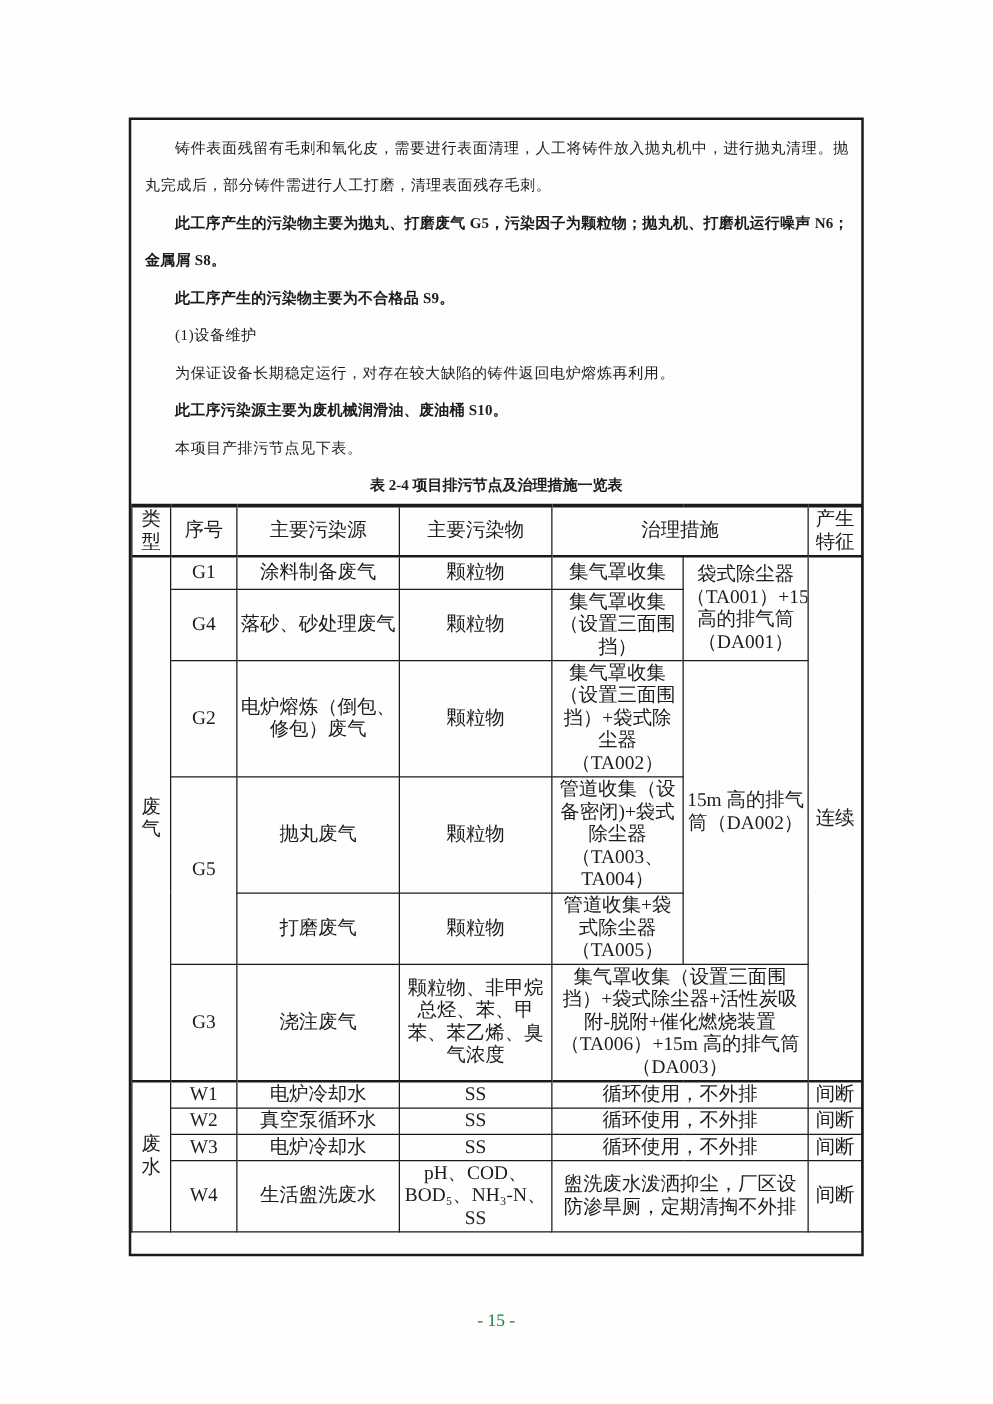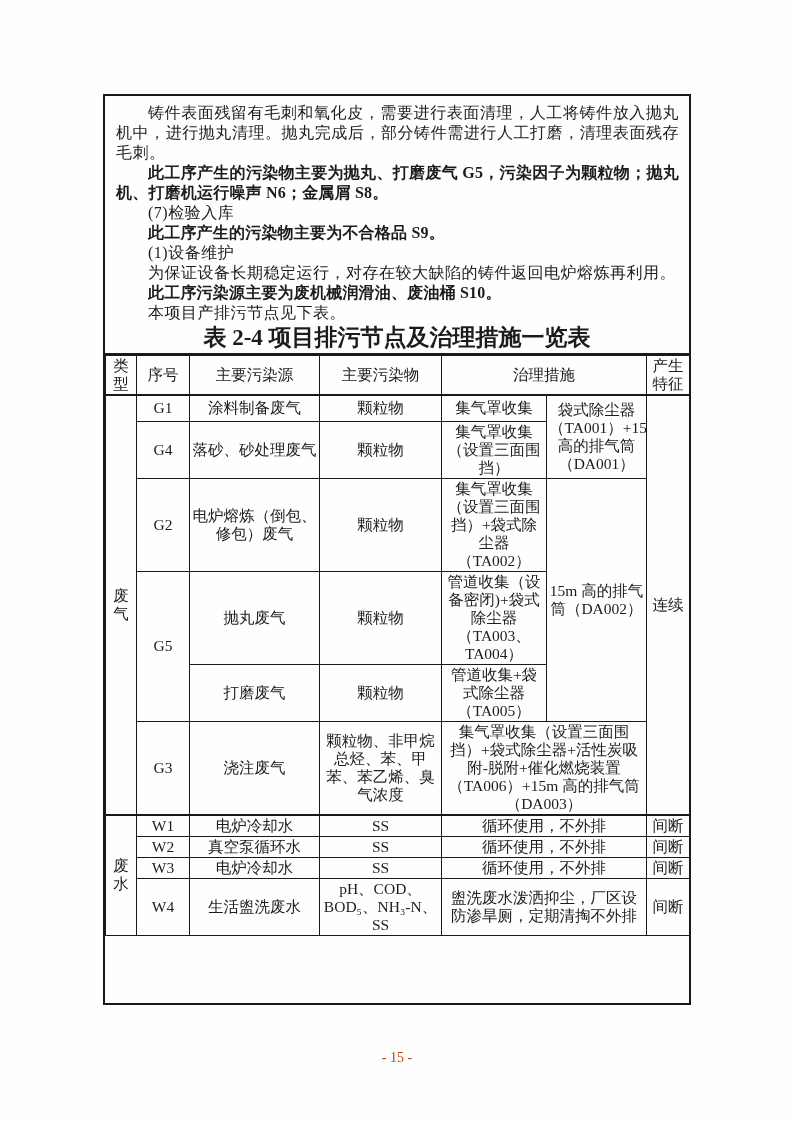--- a/index.html
+++ b/index.html
@@ -13,31 +13,31 @@
     overflow: hidden;
   }
   .frame {
     position: absolute;
     left: 103px; top: 94px;
     width: 588px; height: 911px;
     border: 2px solid #1a1a1a;
   }
   .text-block { padding: 7px 10px 0 11px; }
   .para {
-    font-size: 16px;
-    line-height: 20px;
+    font-size: 12px;
+    line-height: 30px;
     text-indent: 2em;
     text-align: justify;
     letter-spacing: 0.5px;
   }
   .para.bold { font-weight: 700; letter-spacing: 0.2px; }
   .table-title {
     text-align: center;
     font-weight: 700;
-    font-size: 23px;
+    font-size: 12px;
     line-height: 28px;
     margin-top: 1px;
   }
   table.pollu {
     width: 584px;
     border-collapse: collapse;
     table-layout: fixed;
     font-size: 15.5px;
     margin-top: 1px;
   }
@@ -60,32 +60,31 @@
   tr.r-w       > * { height: 21px; }
   tr.r-w4      > * { height: 48px; }
   table.pollu tr.r-header > * { border-top: 3px solid #1a1a1a; border-bottom: 2px solid #1a1a1a; }
   table.pollu tr.r-w1 > * { border-top: 2px solid #1a1a1a; }
   .page-num {
     position: absolute;
     left: 0; right: 0;
     top: 1050px;
     text-align: center;
     font-size: 14px;
-    color: #c2410c;
+    color: #15803d;
   }
 </style>
 </head>
 <body>
 
 <div class="page">
   <div class="frame">
     <div class="text-block">
       <p class="para">铸件表面残留有毛刺和氧化皮，需要进行表面清理，人工将铸件放入抛丸机中，进行抛丸清理。抛丸完成后，部分铸件需进行人工打磨，清理表面残存毛刺。</p>
       <p class="para bold">此工序产生的污染物主要为抛丸、打磨废气 G5，污染因子为颗粒物；抛丸机、打磨机运行噪声 N6；金属屑 S8。</p>
-      <p class="para">(7)检验入库</p>
       <p class="para bold">此工序产生的污染物主要为不合格品 S9。</p>
       <p class="para">(1)设备维护</p>
       <p class="para">为保证设备长期稳定运行，对存在较大缺陷的铸件返回电炉熔炼再利用。</p>
       <p class="para bold">此工序污染源主要为废机械润滑油、废油桶 S10。</p>
       <p class="para">本项目产排污节点见下表。</p>
     </div>
 
     <div class="table-title">表 2-4  项目排污节点及治理措施一览表</div>
 
     <table class="pollu">

